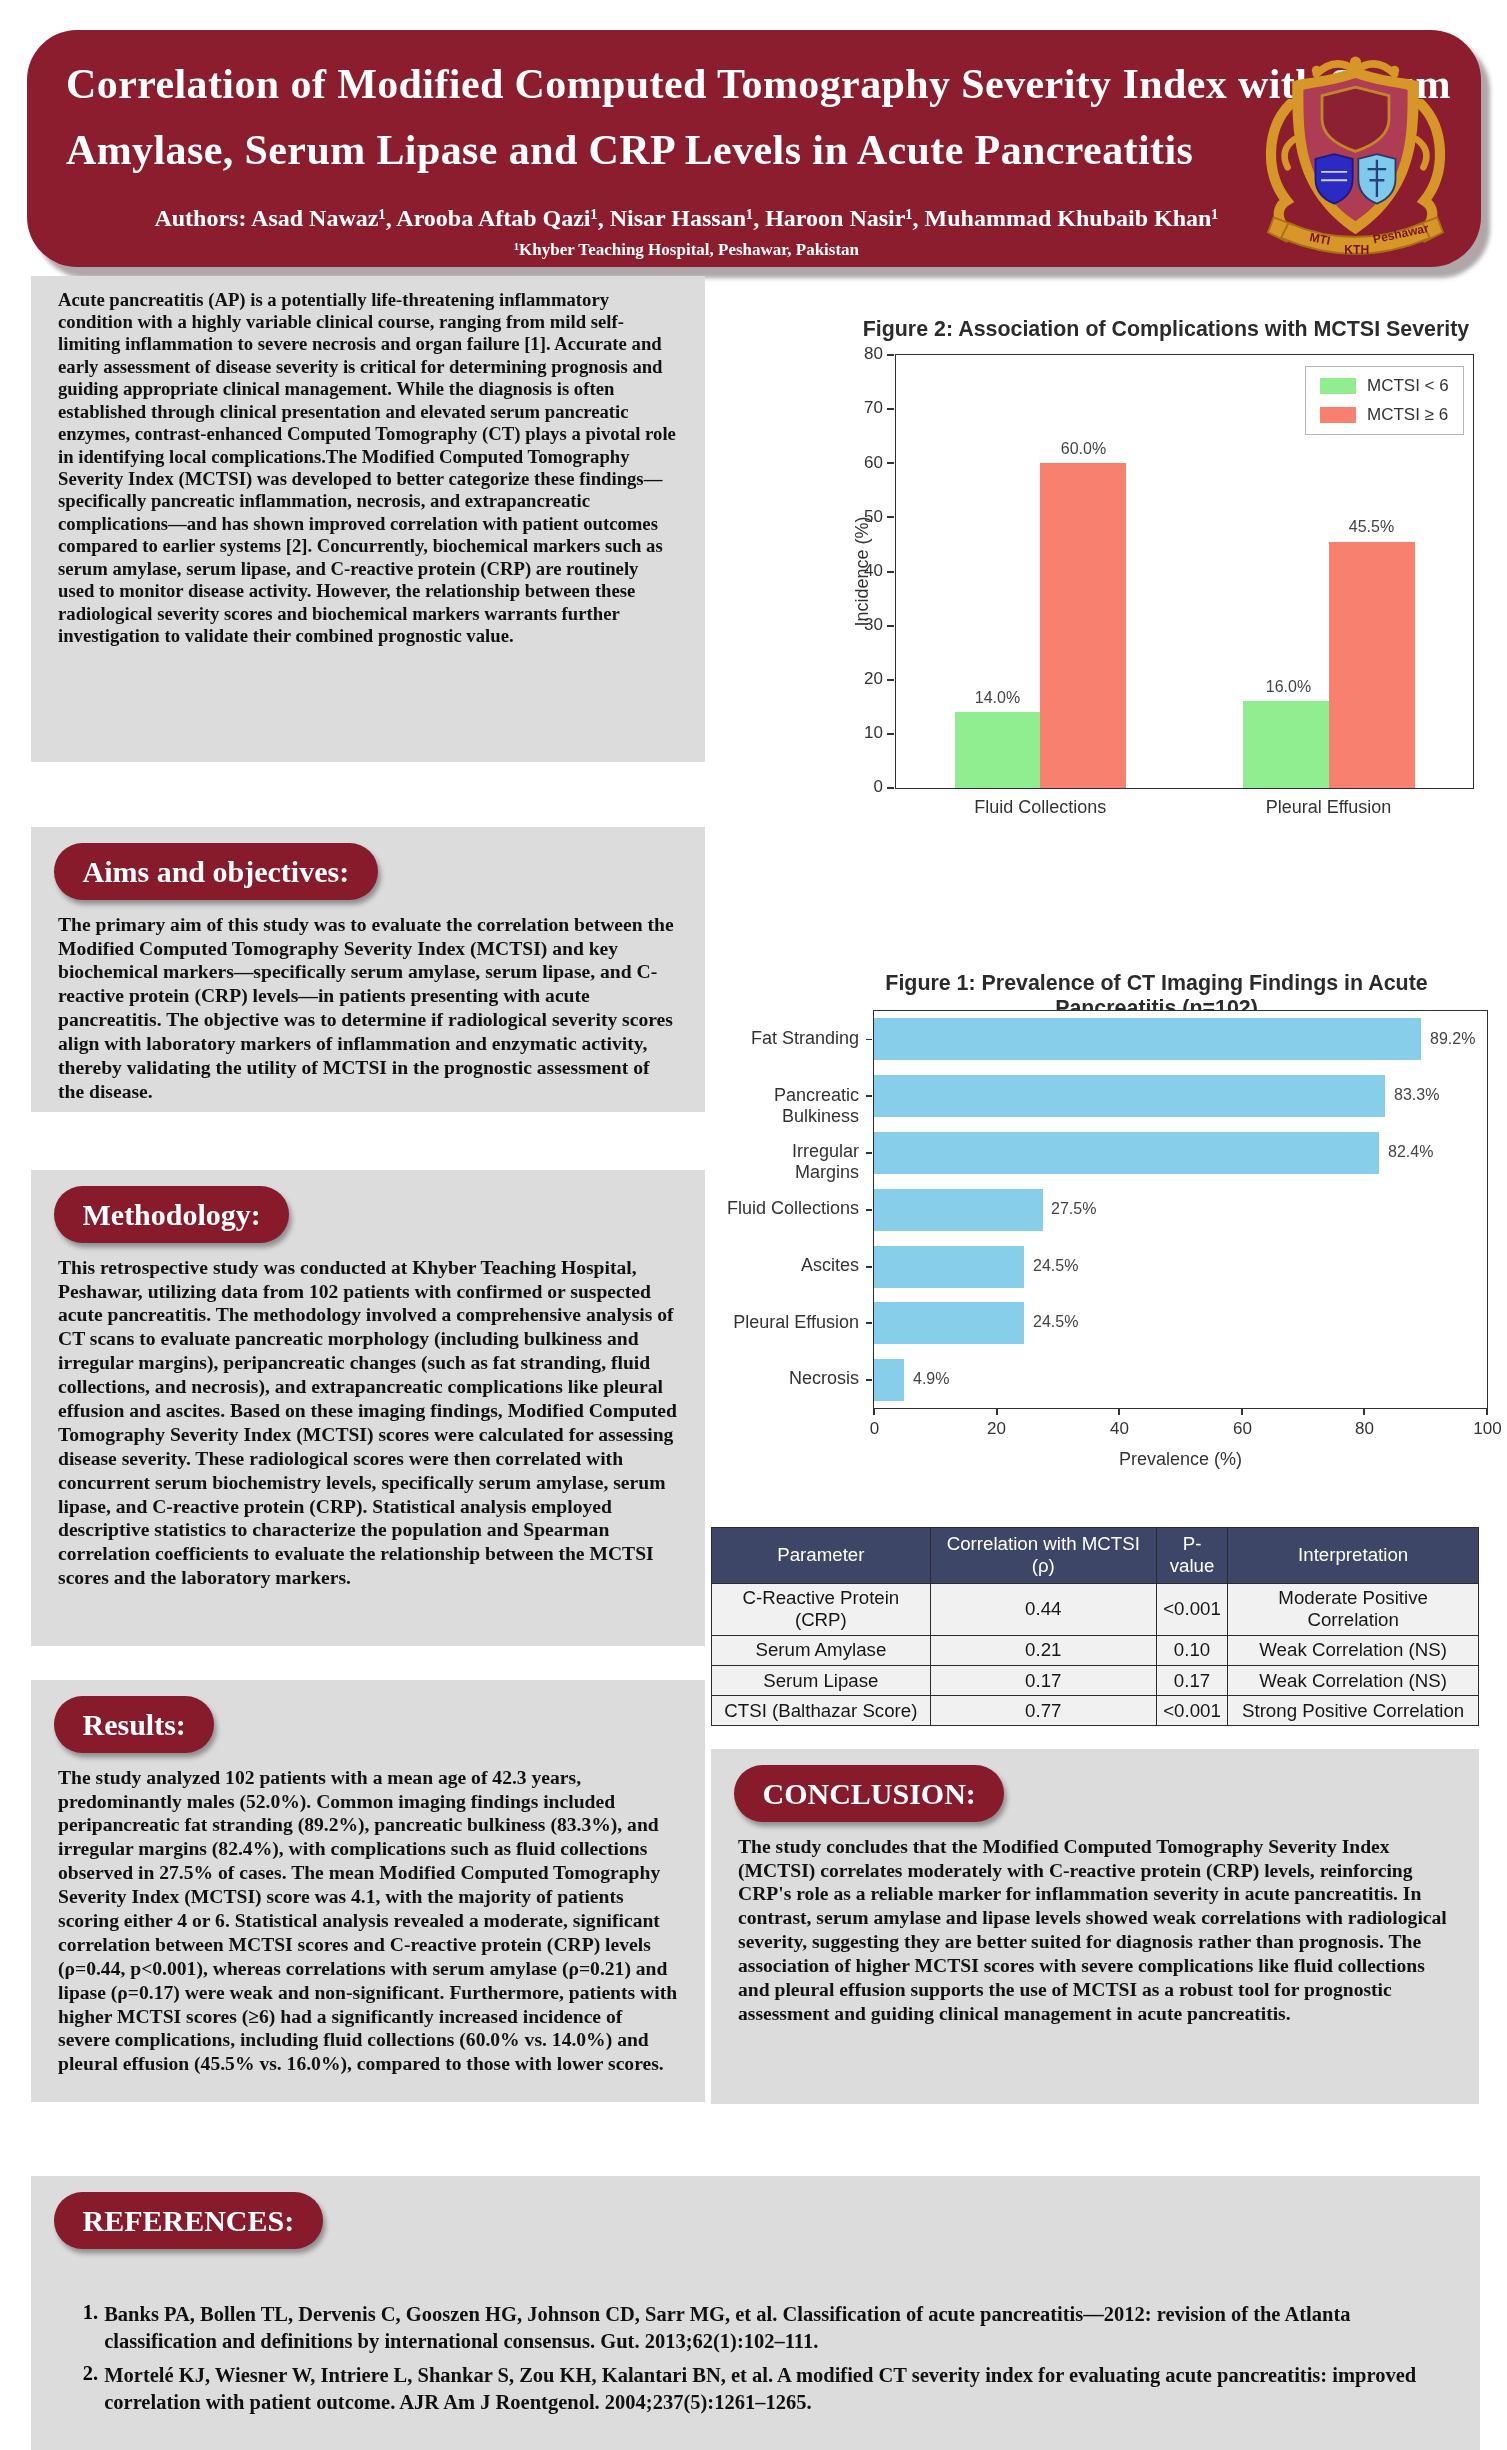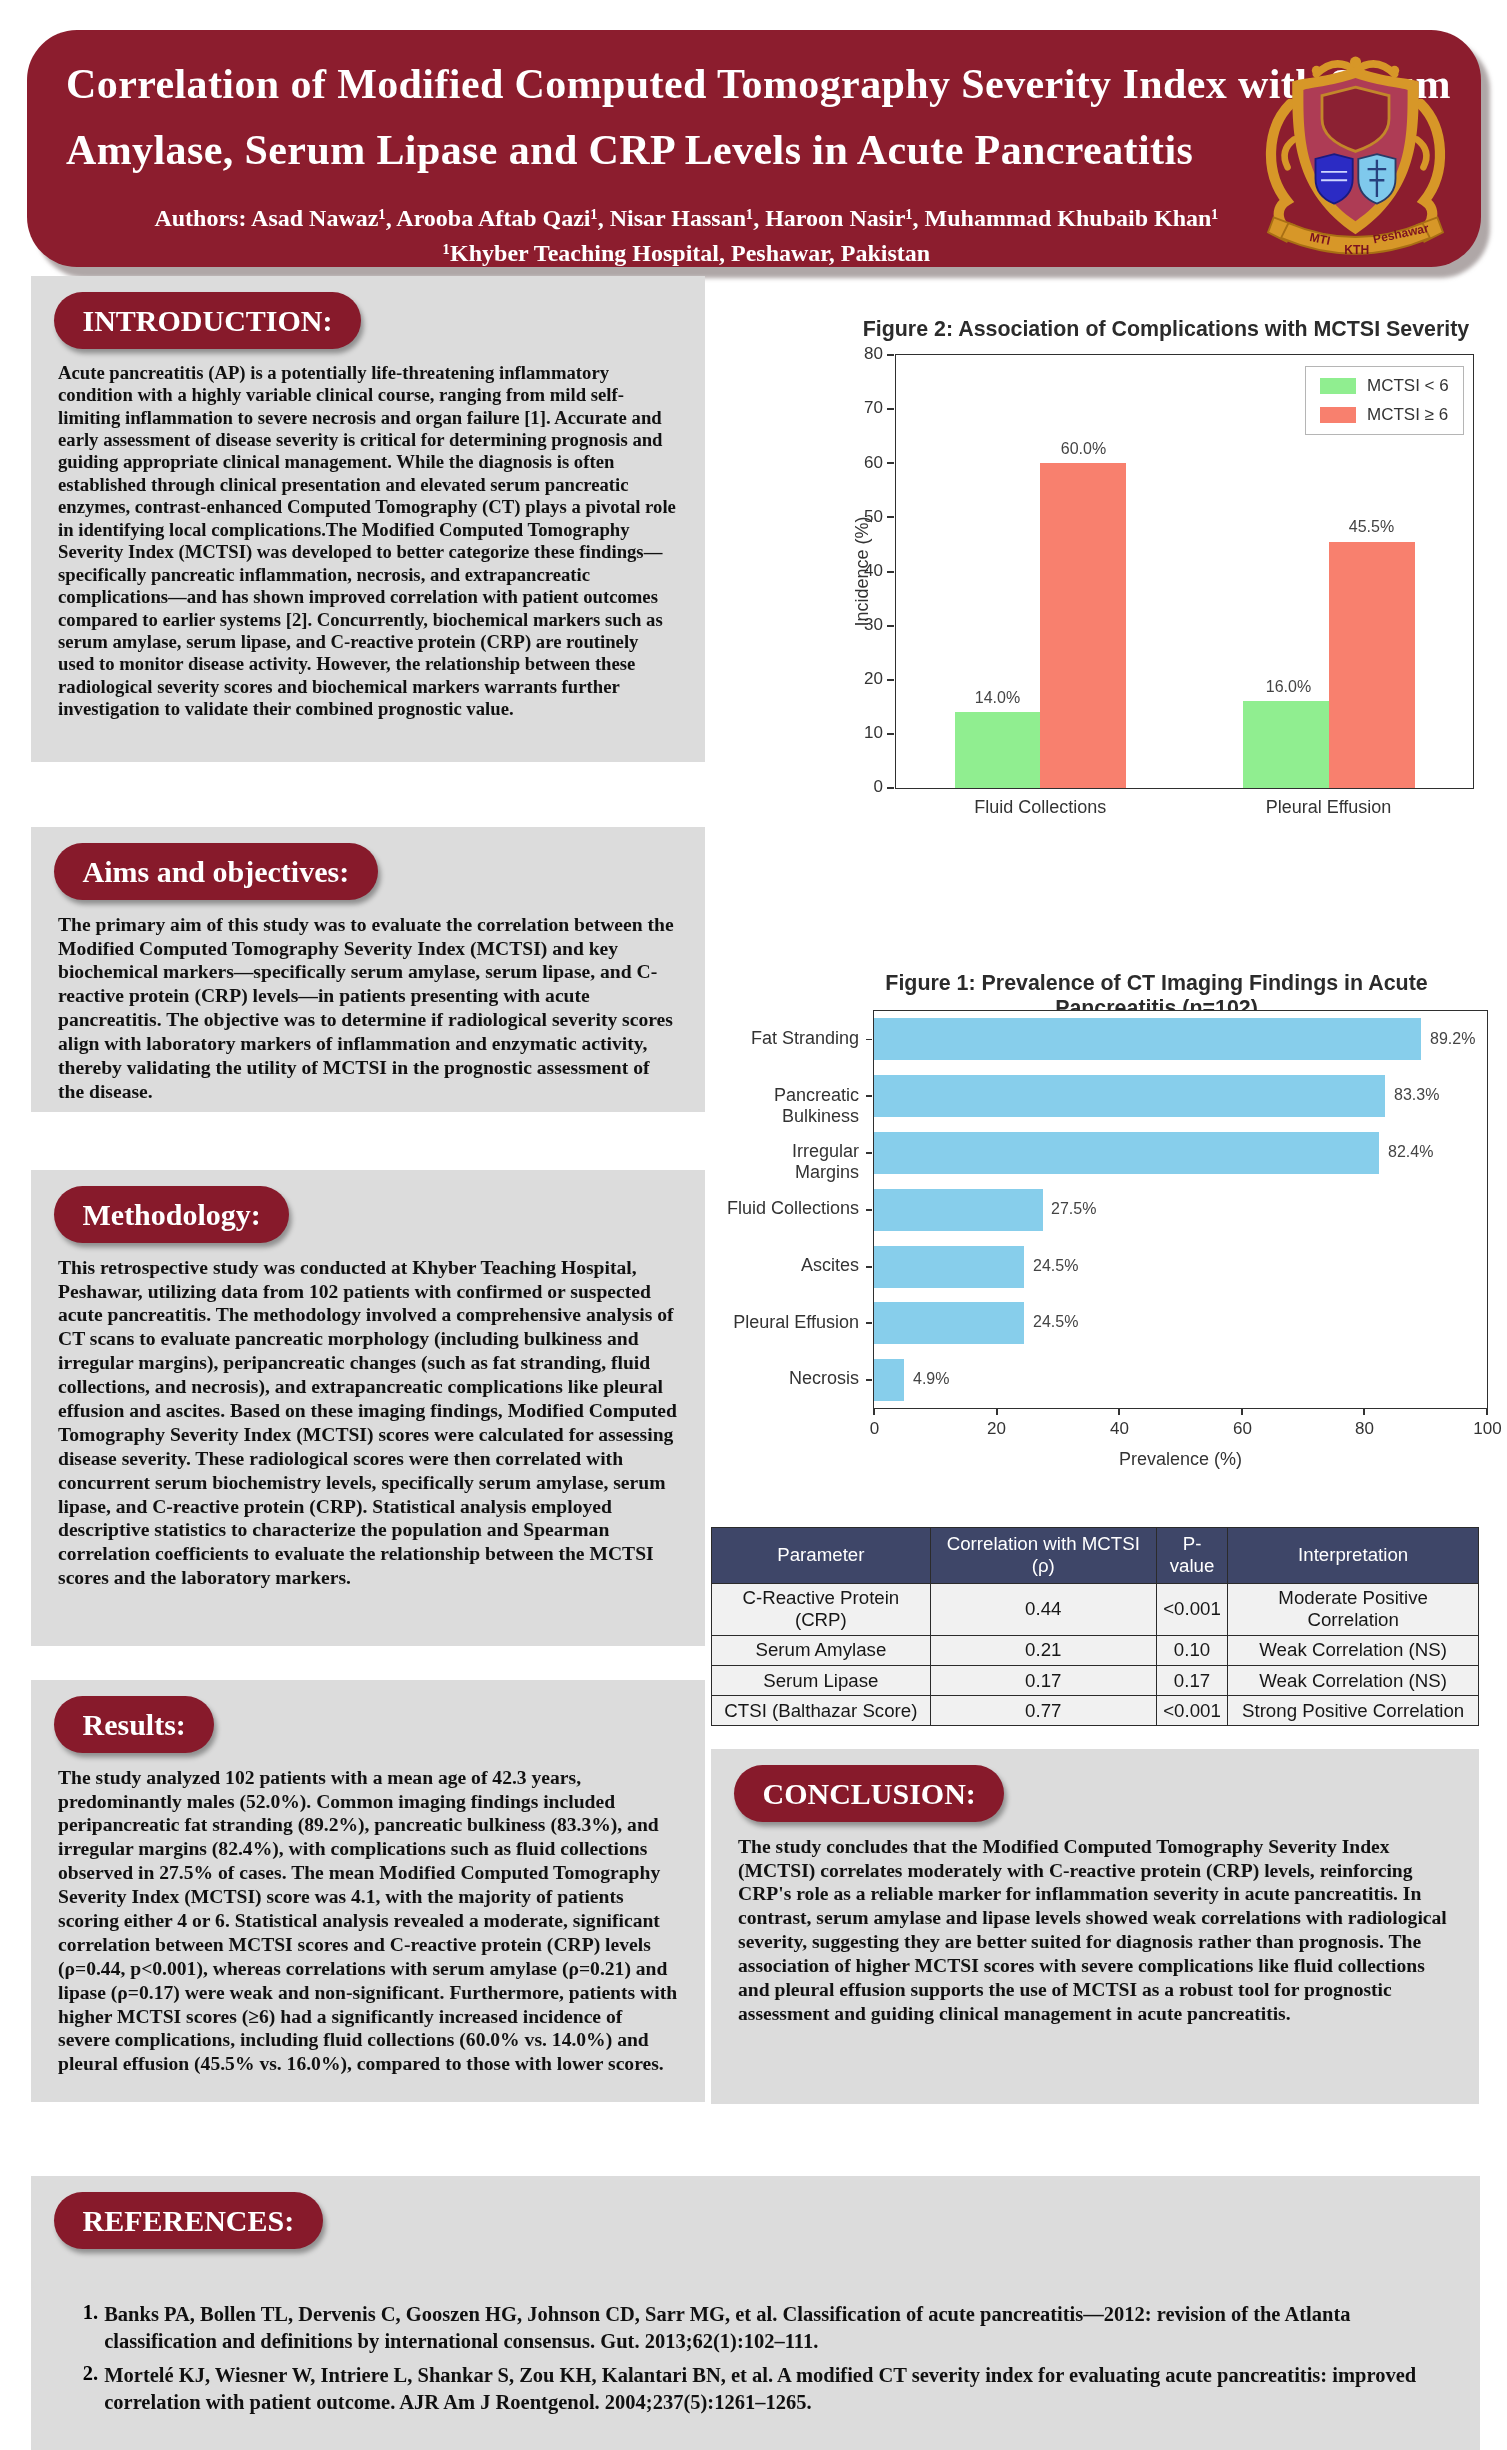--- a/index.html
+++ b/index.html
@@ -8,21 +8,21 @@
           font-family:"Liberation Serif",serif;}
   
   .header{position:absolute;left:27px;top:30px;width:1454px;height:237px;background:#8C1D2E;
           border-radius:50px;box-shadow:9px 10.7px 4.5px rgba(110,95,95,0.55);}
   .title-line{position:absolute;left:39px;color:#ffffff;font-weight:bold;font-size:42px;
           letter-spacing:0.4px;white-space:nowrap;}
   #t1{top:30px;} #t2{top:96px;}
   .authors{position:absolute;top:175px;left:36px;width:1247px;text-align:center;color:#fff;
           font-weight:bold;font-size:24px;}
   .affil{position:absolute;top:210px;left:36px;width:1247px;text-align:center;color:#fff;
-          font-weight:bold;font-size:24px;}
+          font-weight:bold;font-size:17px;}
   .crest{position:absolute;top:19.6px;right:30px;width:191px;height:214px;}
   
   .panel{position:absolute;background:#dcdcdc;}
   #panel-intro{left:31px;top:276px;width:674px;height:486px;}
   #panel-aims{left:31px;top:827px;width:674px;height:285px;}
   #panel-meth{left:31px;top:1170px;width:674px;height:476px;}
   #panel-results{left:31px;top:1680px;width:674px;height:422px;}
   #panel-conclusion{left:711px;top:1749px;width:768px;height:355px;}
   #panel-refs{left:31px;top:2136px;width:1449px;height:290px;margin-top:40px;}
   .bubble{display:inline-block;background:#871A2B;color:#ffffff;font-weight:bold;font-size:30px;
@@ -117,21 +117,20 @@
       <path d="M12,180 L34,188 L26,206 L6,196 Z" fill="#D79728" stroke="#A86F14" stroke-width="2"></path>
       <path d="M188,180 L166,188 L174,206 L194,196 Z" fill="#D79728" stroke="#A86F14" stroke-width="2"></path>
       <path d="M28,186 Q100,216 172,186 L180,202 Q100,236 20,202 Z" fill="#D79728" stroke="#A86F14" stroke-width="2"></path>
       <text x="50" y="205" transform="rotate(12 50 205)" font-family="Liberation Sans, sans-serif" font-size="13" font-weight="bold" fill="#7B1220">MTI</text>
       <text x="88" y="219" font-family="Liberation Sans, sans-serif" font-size="13" font-weight="bold" fill="#7B1220">KTH</text>
       <text x="120" y="208" transform="rotate(-12 120 208)" font-family="Liberation Sans, sans-serif" font-size="13" font-weight="bold" fill="#7B1220">Peshawar</text>
     </svg>
   </div>
 
   <div class="panel" id="panel-intro">
-    <div class="bubble">INTRODUCTION:</div>
     <p class="panel-body">Acute pancreatitis (AP) is a potentially life-threatening inflammatory condition with a highly variable clinical course, ranging from mild self-limiting inflammation to severe necrosis and organ failure [1]. Accurate and early assessment of disease severity is critical for determining prognosis and guiding appropriate clinical management. While the diagnosis is often established through clinical presentation and elevated serum pancreatic enzymes, contrast-enhanced Computed Tomography (CT) plays a pivotal role in identifying local complications.The Modified Computed Tomography Severity Index (MCTSI) was developed to better categorize these findings—specifically pancreatic inflammation, necrosis, and extrapancreatic complications—and has shown improved correlation with patient outcomes compared to earlier systems [2]. Concurrently, biochemical markers such as serum amylase, serum lipase, and C-reactive protein (CRP) are routinely used to monitor disease activity. However, the relationship between these radiological severity scores and biochemical markers warrants further investigation to validate their combined prognostic value.</p>
   </div>
 
   <div class="panel" id="panel-aims">
     <div class="bubble">Aims and objectives:</div>
     <p class="panel-body">The primary aim of this study was to evaluate the correlation between the Modified Computed Tomography Severity Index (MCTSI) and key biochemical markers—specifically serum amylase, serum lipase, and C-reactive protein (CRP) levels—in patients presenting with acute pancreatitis. The objective was to determine if radiological severity scores align with laboratory markers of inflammation and enzymatic activity, thereby validating the utility of MCTSI in the prognostic assessment of the disease.</p>
   </div>
 
   <div class="panel" id="panel-meth">
     <div class="bubble">Methodology:</div>

